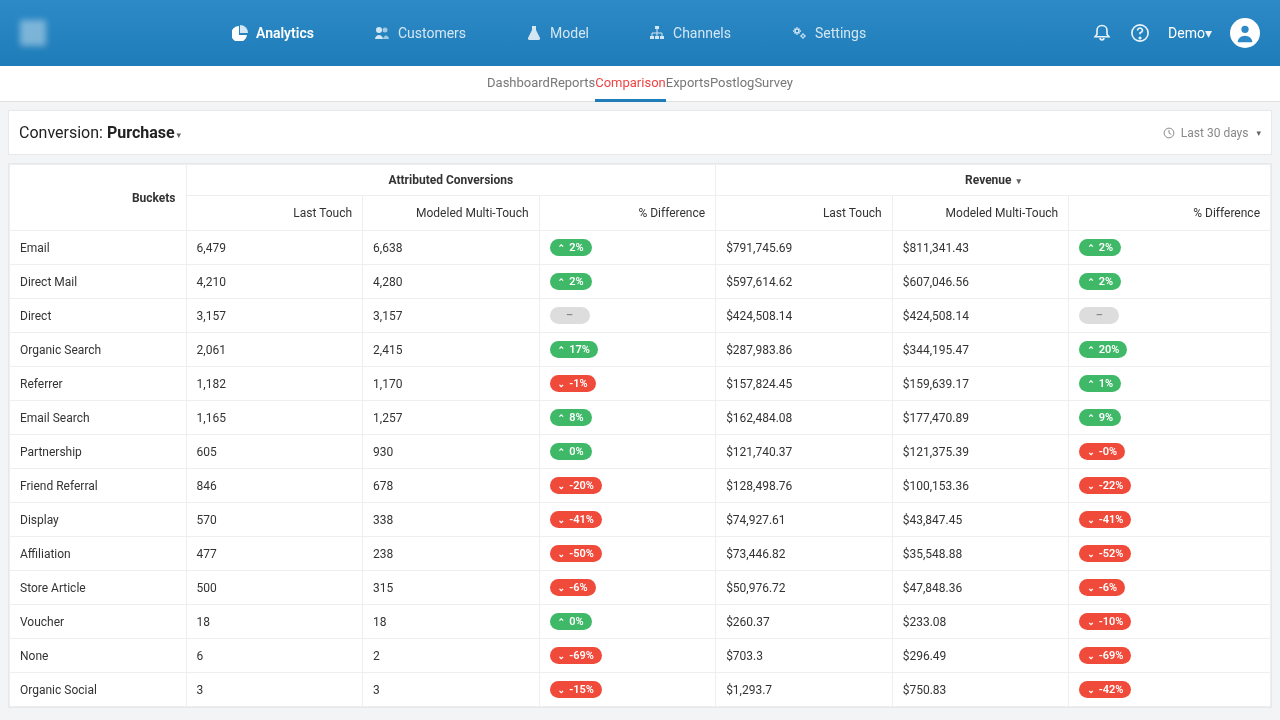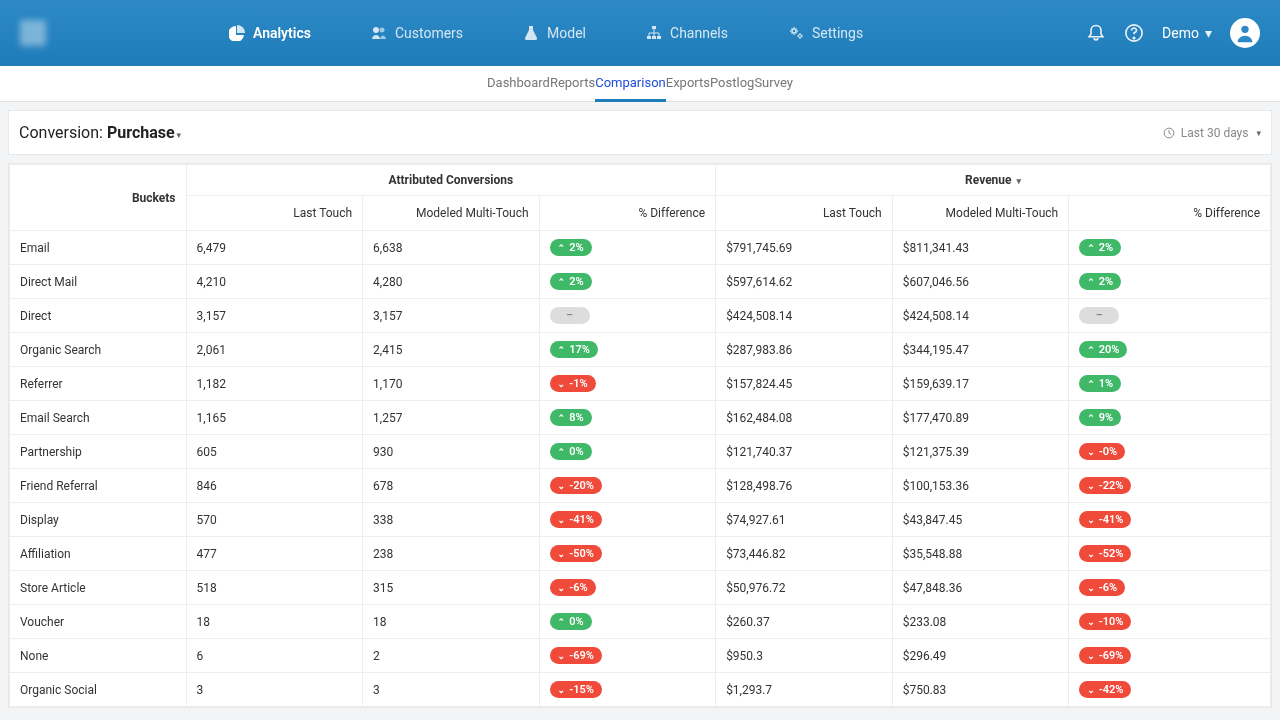--- a/index.html
+++ b/index.html
@@ -5,26 +5,26 @@
 * { box-sizing: border-box; margin: 0; padding: 0; }
 body { font-family: -apple-system, BlinkMacSystemFont, "Segoe UI", Roboto, sans-serif; background: #f2f4f6; font-size: 13px; color: #333; }
 .topbar { background: linear-gradient(180deg, #2d8ac7 0%, #1e7cb8 100%); height: 66px; display: flex; align-items: center; padding: 0 20px; color: #fff; }
 .logo { width: 26px; height: 26px; background: rgba(255,255,255,0.4); border-radius: 2px; margin-right: 40px; filter: blur(3px); }
 .nav-main { display: flex; gap: 60px; flex: 1; justify-content: center; margin-left: -80px; }
 .nav-item { display: flex; align-items: center; gap: 8px; opacity: 0.8; cursor: pointer; font-size: 14px; }
 .nav-item.active { opacity: 1; font-weight: 600; }
 .nav-icon { width: 16px; height: 16px; display: inline-flex; align-items: center; justify-content: center; }
 .topbar-right { display: flex; align-items: center; gap: 18px; }
 .icon-btn { width: 20px; height: 20px; opacity: 0.9; cursor: pointer; display: flex; align-items: center; justify-content: center; }
-.user-menu { display: flex; align-items: flex-end; gap: 6px; font-size: 14px; cursor: pointer; }
+.user-menu { display: flex; align-items: flex-end; font-size: 14px; cursor: pointer; }
 .avatar { width: 30px; height: 30px; border-radius: 50%; background: #fff; display: flex; align-items: center; justify-content: center; }
 .avatar svg { width: 22px; height: 22px; }
 .subnav { background: #fff; border-bottom: 1px solid #e0e0e0; display: flex; justify-content: center; height: 36px; align-items: center; }
 .subnav-item { color: #777; font-size: 13px; cursor: pointer; height: 36px; display: flex; align-items: center; border-bottom: 3px solid transparent; }
-.subnav-item.active { color: #1d4ed8; border-bottom-color: #1e7cb8; }
+.subnav-item.active { color: #ef4444; border-bottom-color: #1e7cb8; }
 .panel { background: #fff; margin: 8px; border: 1px solid #e8e8e8; }
 .panel-header { padding: 12px 10px; display: flex; justify-content: space-between; align-items: center; }
 .conv-label { font-size: 16px; color: #222; }
 .conv-label b { font-weight: 700; }
 .time-range { color: #888; font-size: 12px; display: flex; align-items: center; gap: 6px; cursor: pointer; }
 .compare-bar { padding: 10px 10px; font-size: 15px; color: #222; border-bottom: 1px solid #eee; }
 .compare-bar b { font-weight: 700; }
 .vs { color: #888; font-weight: 400; margin: 0 6px; }
 table { width: 100%; border-collapse: collapse; }
 th, td { border: 1px solid #eee; text-align: left; font-size: 12px; }
@@ -258,42 +258,42 @@
     <td class="bucket">Affiliation</td>
     <td>477</td>
     <td>238</td>
     <td><span class="pill down"><span class="arrow">⌄</span>-50%</span></td>
     <td>$73,446.82</td>
     <td>$35,548.88</td>
     <td><span class="pill down"><span class="arrow">⌄</span>-52%</span></td>
         </tr>
         <tr>
     <td class="bucket">Store Article</td>
-    <td>518</td>
+    <td>500</td>
     <td>315</td>
     <td><span class="pill down"><span class="arrow">⌄</span>-6%</span></td>
     <td>$50,976.72</td>
     <td>$47,848.36</td>
     <td><span class="pill down"><span class="arrow">⌄</span>-6%</span></td>
         </tr>
         <tr>
     <td class="bucket">Voucher</td>
     <td>18</td>
     <td>18</td>
     <td><span class="pill up"><span class="arrow">⌃</span>0%</span></td>
     <td>$260.37</td>
     <td>$233.08</td>
     <td><span class="pill down"><span class="arrow">⌄</span>-10%</span></td>
         </tr>
         <tr>
     <td class="bucket">None</td>
     <td>6</td>
     <td>2</td>
     <td><span class="pill down"><span class="arrow">⌄</span>-69%</span></td>
-    <td>$950.3</td>
+    <td>$703.3</td>
     <td>$296.49</td>
     <td><span class="pill down"><span class="arrow">⌄</span>-69%</span></td>
         </tr>
         <tr>
     <td class="bucket">Organic Social</td>
     <td>3</td>
     <td>3</td>
     <td><span class="pill down"><span class="arrow">⌄</span>-15%</span></td>
     <td>$1,293.7</td>
     <td>$750.83</td>

